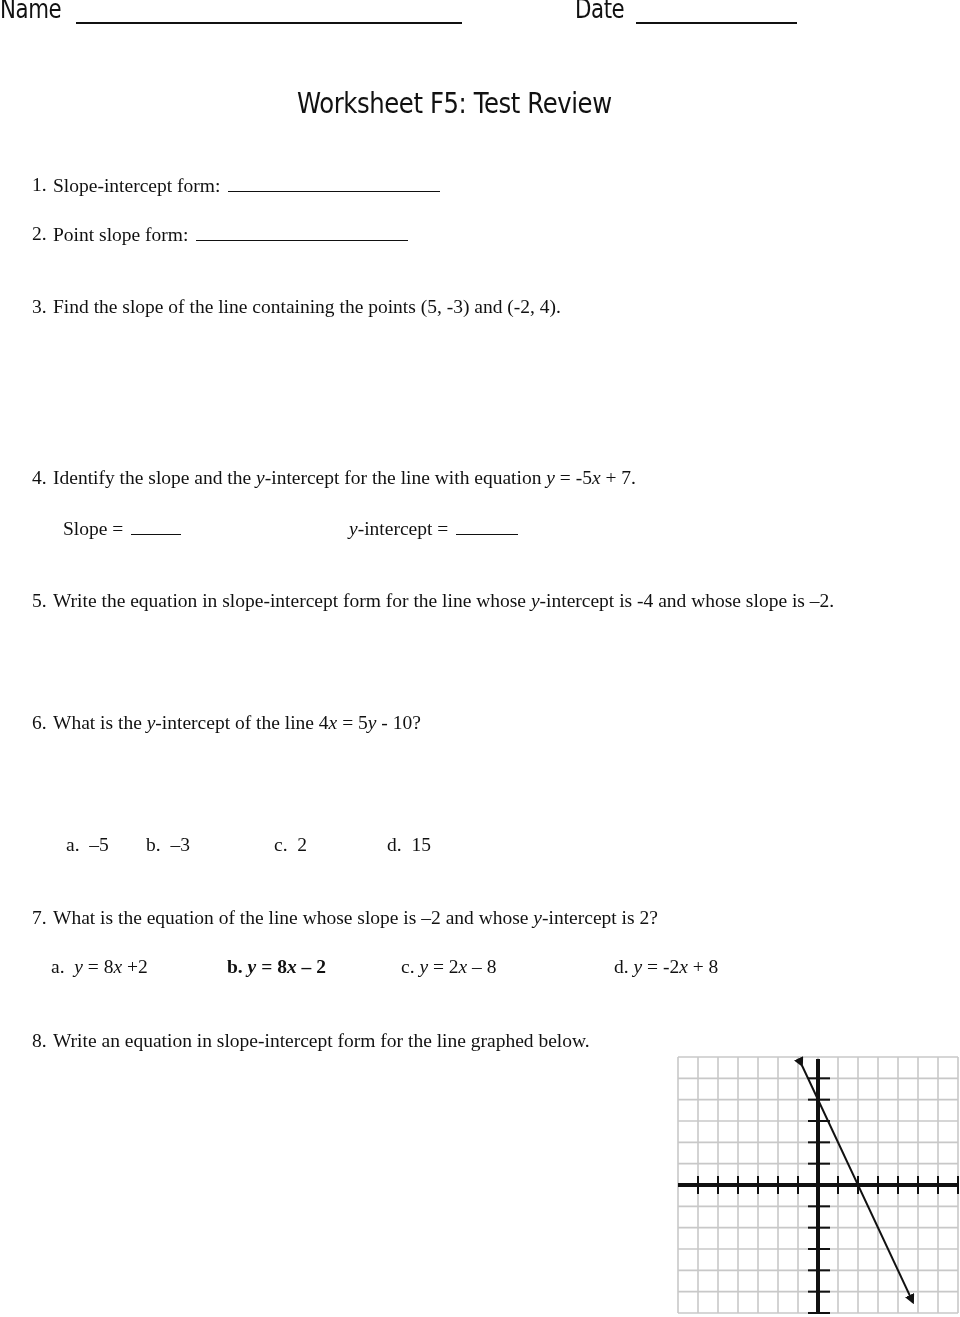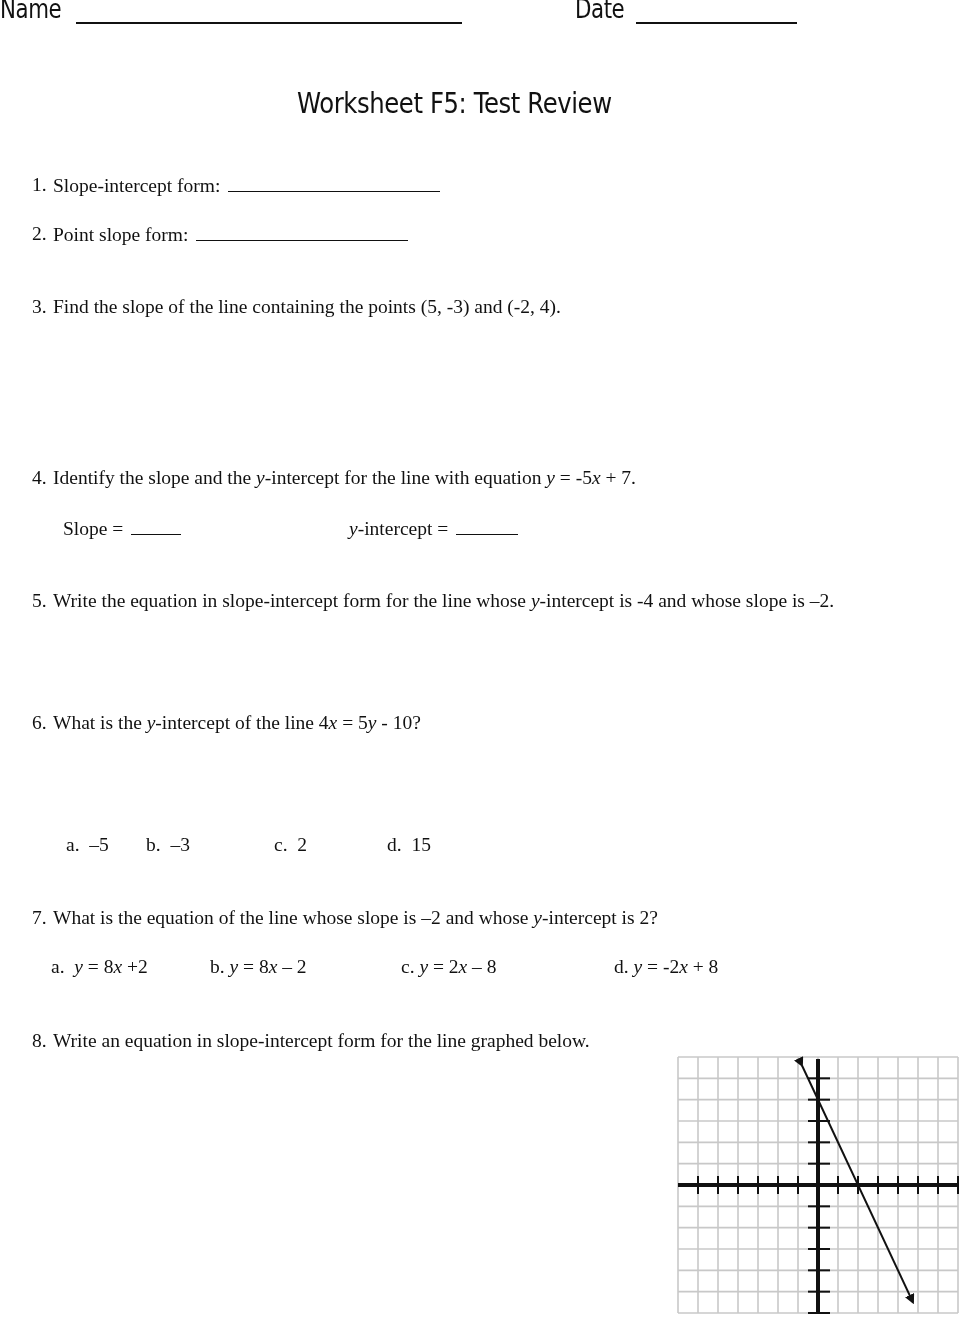--- a/index.html
+++ b/index.html
@@ -77,21 +77,21 @@
 <div class="opt" style="left:66px; top:834px;"><span>a.</span>&nbsp;&nbsp;<span>–5</span></div>
 <div class="opt" style="left:146px; top:834px;"><span>b.</span>&nbsp;&nbsp;<span>–3</span></div>
 <div class="opt" style="left:274px; top:834px;text-align:center;"><span>c.</span>&nbsp;&nbsp;<span>2</span></div>
 <div class="opt" style="left:387px; top:834px;"><span>d.</span>&nbsp;&nbsp;<span>15</span></div>
 
 <div class="abs q" style="left:0; top:907px; width:960px;">
   <span class="num">7.</span>
   <span class="qtext"><span>What is the equation of the line whose slope is –2 and whose </span><i>y</i><span>-intercept is 2?</span></span>
 </div>
 <div class="opt" style="left:51px; top:956px;"><span>a.</span>&nbsp;&nbsp;<i>y</i><span> = 8</span><i>x</i><span> +2</span></div>
-<div class="opt" style="left:210px; top:956px;"><span>b.</span>&nbsp;<i>y</i><span> = 8</span><i>x</i><span> – 2</span></div>
+<div class="opt" style="left:227px; top:956px;font-weight:bold;"><span>b.</span>&nbsp;<i>y</i><span> = 8</span><i>x</i><span> – 2</span></div>
 <div class="opt" style="left:401px; top:956px;"><span>c.</span>&nbsp;<i>y</i><span> = 2</span><i>x</i><span> – 8</span></div>
 <div class="opt" style="left:614px; top:956px;"><span>d.</span>&nbsp;<i>y</i><span> = -2</span><i>x</i><span> + 8</span></div>
 
 <div class="abs q" style="left:0; top:1030px; width:660px;">
   <span class="num">8.</span>
   <span class="qtext">Write an equation in slope-intercept form for the line graphed below.</span>
 </div>
 
 <svg id="graph" width="300" height="290" viewBox="0 0 300 290" style="left:670px; top:1030px;">
   <defs>

